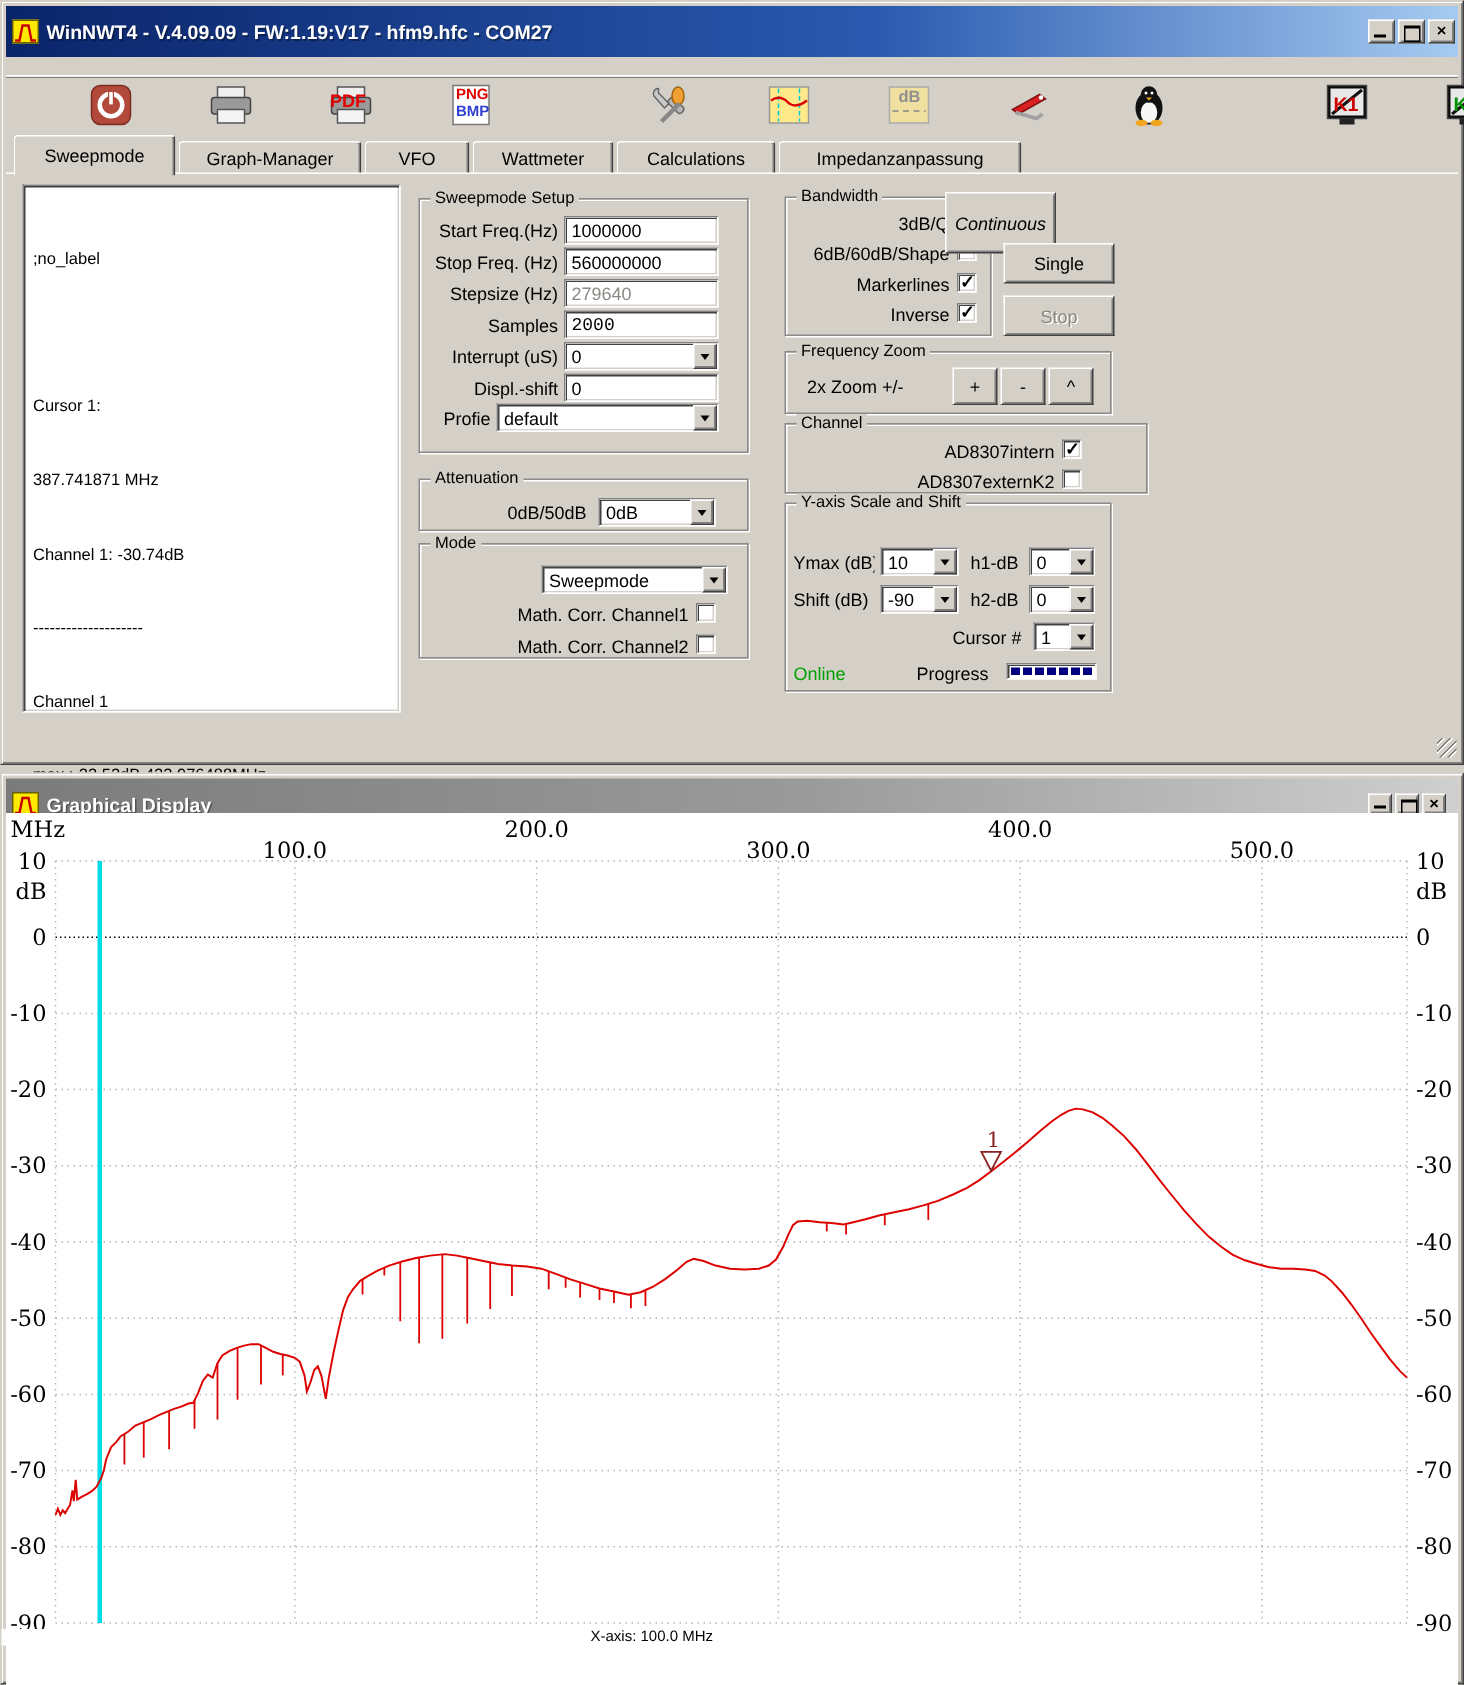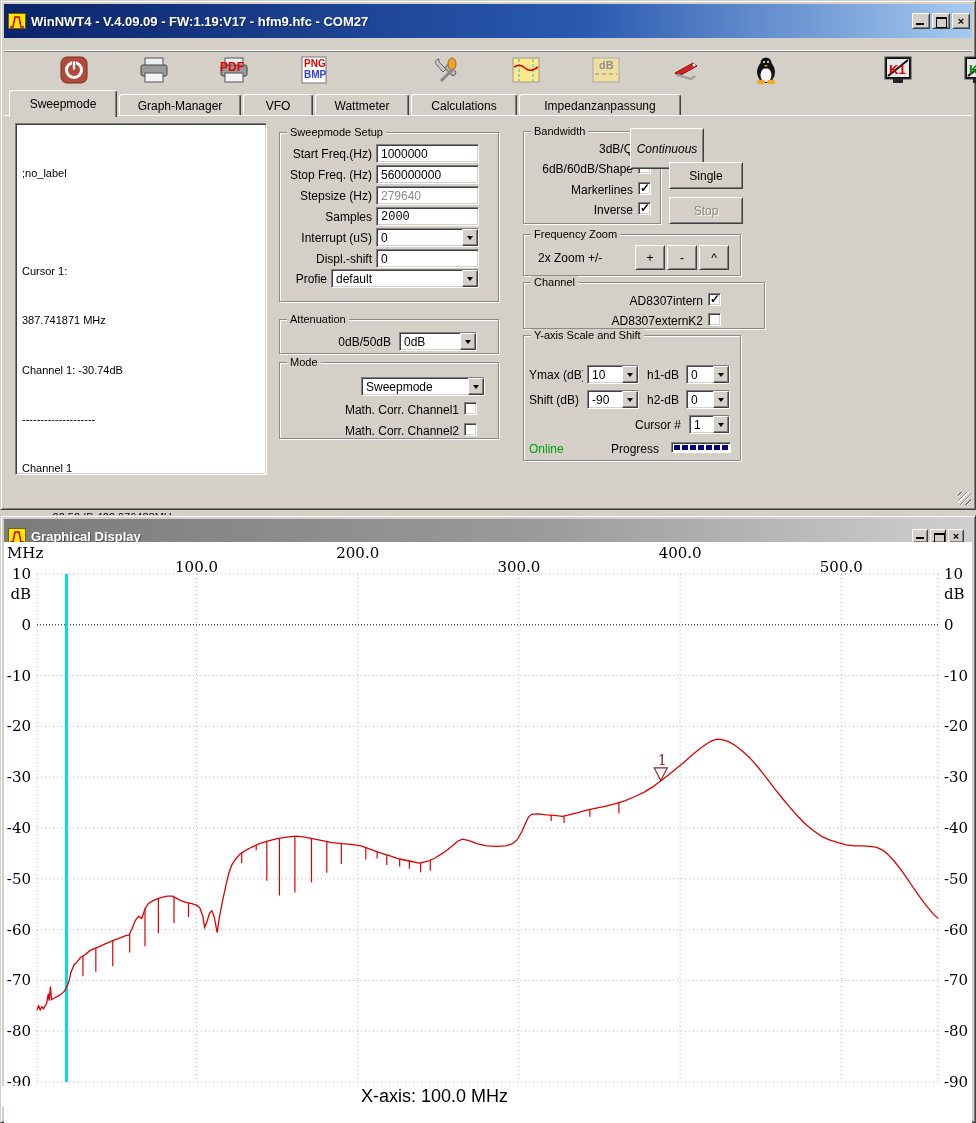--- a/index.html
+++ b/index.html
@@ -98,21 +98,21 @@
   .progress .bar { position:absolute; inset:2px;
     background:repeating-linear-gradient(90deg,#000080 0 6px,#fff 6px 8px); }
   .resize-grip { position:absolute; right:4px; bottom:4px; width:13px; height:13px;
     background:repeating-linear-gradient(135deg,transparent 0 2px,#808080 2px 3px,#fff 3px 4px); }
 
   
   #graph-window { left:0; top:515px; width:976px; height:608px; }
   .chart-bg { position:absolute; left:3px; right:3px; top:26px; height:1084px; background:#fff; }
   #chart-svg { position:absolute; left:0; top:26px; width:976px; height:560px; overflow:visible; }
   .xaxis-caption { position:absolute; left:0; width:867px; top:570px; text-align:center;
-    font-size:18px; background:#fff; }
+    font-size:10px; background:#fff; }
 </style>
 </head>
 <body>
 
 <div class="win" id="main-window" style="left:0;top:0;width:976px;height:510px;">
 
   <div class="titlebar">
     <span class="app-icon">
       <svg width="16" height="13" viewBox="0 0 16 13">
           <path d="M1 12 L4 12 L6 2 L10 2 L12 12 L15 12" fill="none" stroke="#cc0000" stroke-width="1.6"></path>

